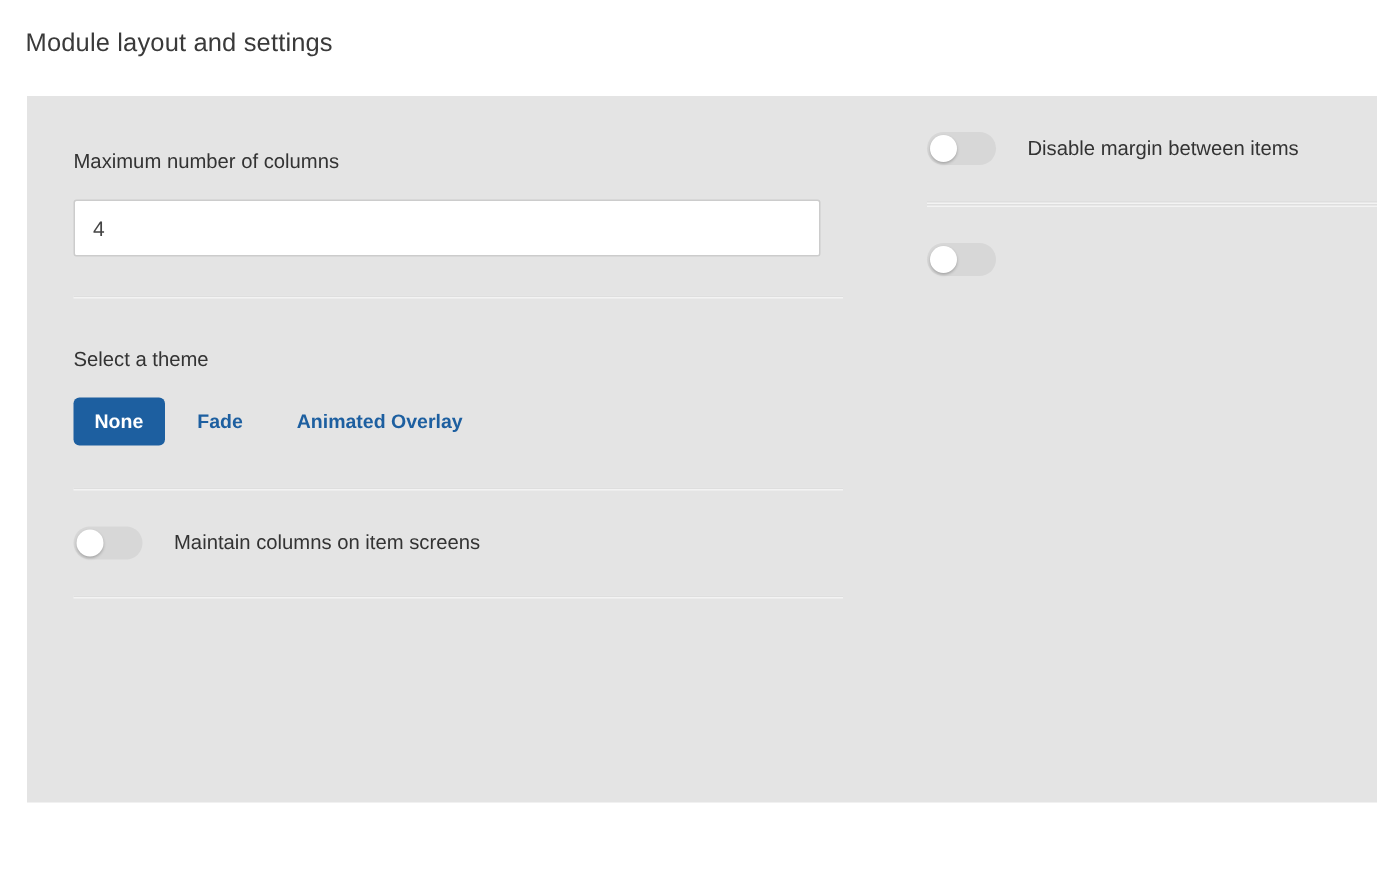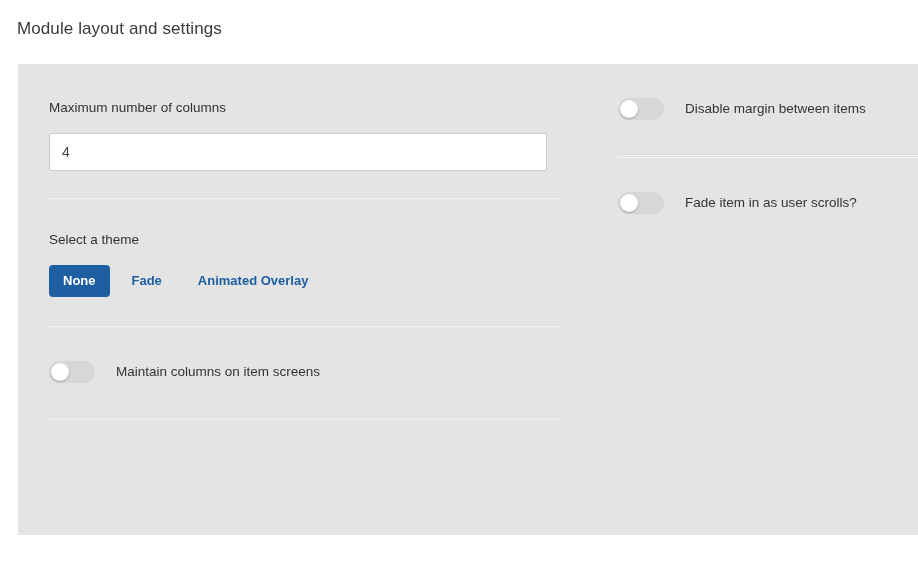--- a/index.html
+++ b/index.html
@@ -130,21 +130,21 @@
   }
   .theme-option.selected {
     background: #1d5fa0;
     color: #ffffff;
   }
 
   
   .toggle-row {
     display: flex;
     align-items: center;
-    height: 90px;
+    height: 70px;
   }
   .col-right .toggle-row {
     padding-left: 18px;
   }
   .toggle {
     position: relative;
     flex: 0 0 auto;
     width: 46px;
     height: 22px;
     border-radius: 11px;
@@ -220,18 +220,17 @@
 
     <div class="divider"></div>
 
 
     <div class="divider"></div>
 
     <div class="toggle-row">
       <div class="toggle">
         <span class="knob"></span>
       </div>
-      <div class="toggle-label">Fade item in as user scrolls?</div>
     </div>
 
   </div>
 
 </div>
 
 </body></html>

